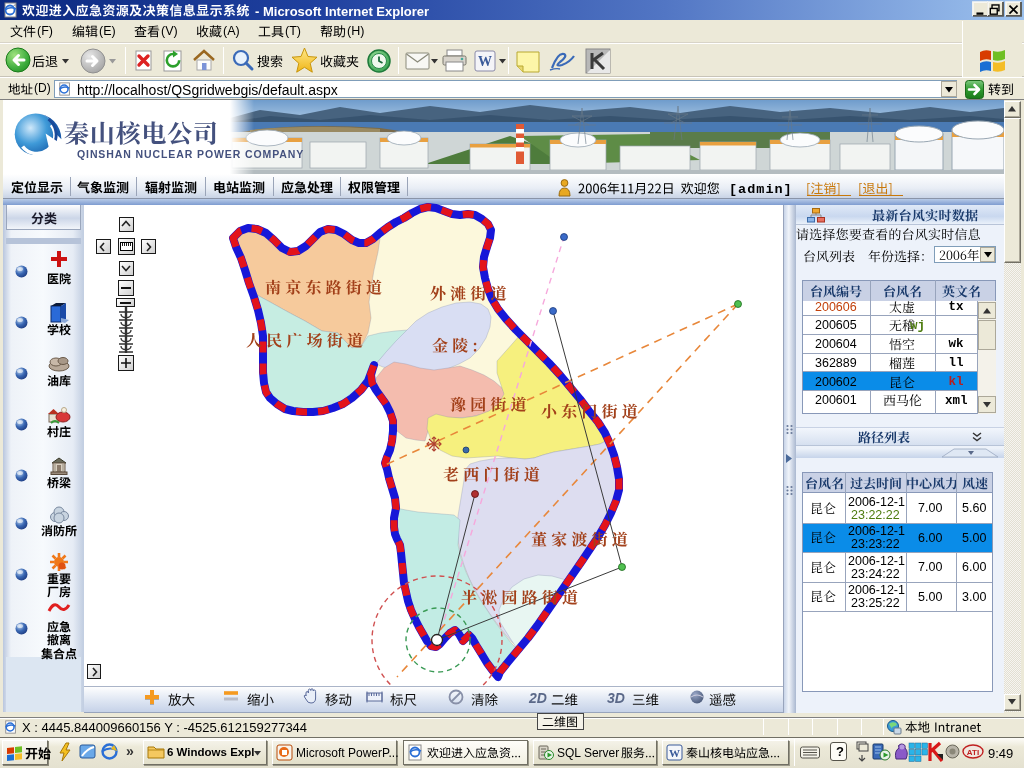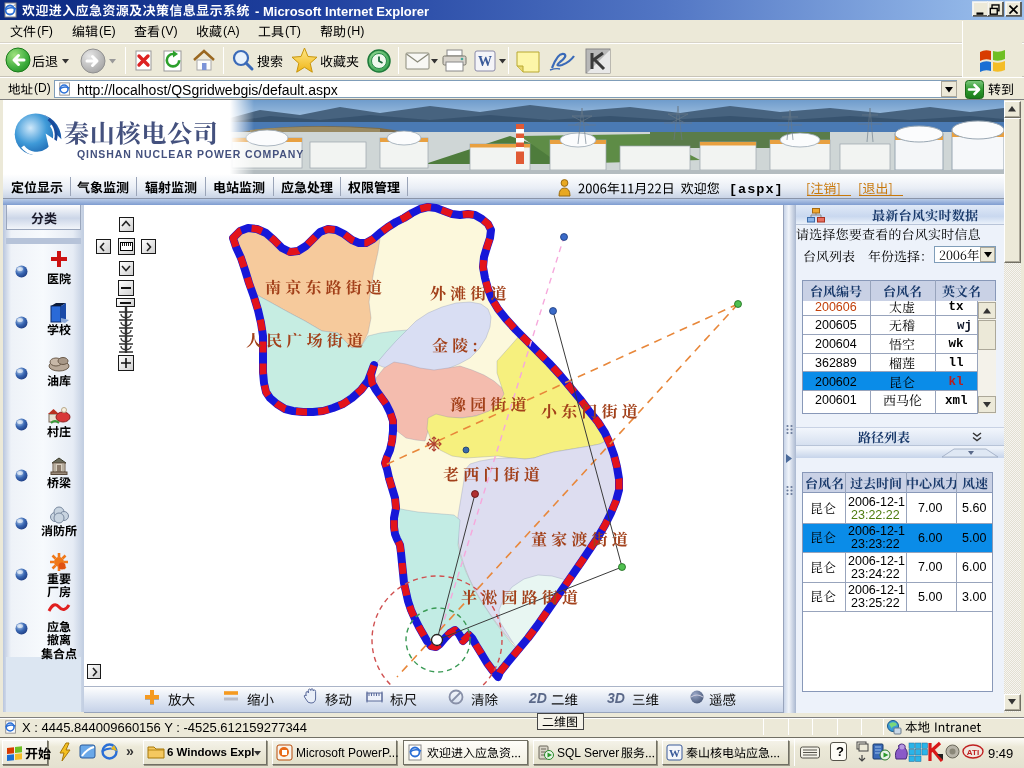--- a/index.html
+++ b/index.html
@@ -695,21 +695,21 @@
         <use href="#g64" x="4330"></use>
         <use href="#g59" x="5330"></use>
         <use href="#g59" x="5885"></use>
         <use href="#g65" x="6440"></use>
         <use href="#g66" x="7901.54"></use>
         <use href="#g67" x="8901.54"></use>
         <use href="#g68" x="9901.54"></use>
       </g>
     </g>
   </svg>
-<div style="position:absolute;left:729px;top:182px;font:bold 13.5px 'Liberation Mono',monospace;color:#000;white-space:pre;letter-spacing:1px;">[aspx]</div>
+<div style="position:absolute;left:729px;top:182px;font:bold 13.5px 'Liberation Mono',monospace;color:#000;white-space:pre;letter-spacing:1px;">[admin]</div>
 <svg class="ct" style="left:806px;top:179.74px;" width="37" height="18" viewBox="0 0 37 18">
     <g fill="#c8780a">
       <g transform="translate(0,13.26) scale(0.013)">
         <use href="#g69" x="0"></use>
         <use href="#g70" x="338"></use>
         <use href="#g71" x="1338"></use>
         <use href="#g72" x="2338"></use>
       </g>
     </g>
   </svg>
@@ -1389,21 +1389,21 @@
 <div style="left:803px;top:315.2px;width:175px;height:1px;background:#98a4bc"></div>
 <div style="position:absolute;left:815px;top:318.4px;font:normal 12.5px 'Liberation Sans',sans-serif;color:#000;white-space:pre;">200605</div>
 <svg class="ct" style="left:889px;top:317.44px;" width="28" height="18" viewBox="0 0 28 18">
     <g fill="#000">
       <g transform="translate(0,13.26) scale(0.013)">
         <use href="#g176" x="0"></use>
         <use href="#g177" x="1000"></use>
       </g>
     </g>
   </svg>
-<div style="position:absolute;left:957px;top:318.7px;font:bold 12.5px 'Liberation Mono',monospace;color:#0f172a;white-space:pre;">wj</div>
+<div style="position:absolute;left:910px;top:318.7px;font:bold 12.5px 'Liberation Mono',monospace;color:#4d7c0f;white-space:pre;">wj</div>
 <div style="left:803px;top:333.9px;width:175px;height:1px;background:#98a4bc"></div>
 <div style="position:absolute;left:815px;top:337.09999999999997px;font:normal 12.5px 'Liberation Sans',sans-serif;color:#000;white-space:pre;">200604</div>
 <svg class="ct" style="left:889px;top:336.14px;" width="28" height="18" viewBox="0 0 28 18">
     <g fill="#000">
       <g transform="translate(0,13.26) scale(0.013)">
         <use href="#g178" x="0"></use>
         <use href="#g179" x="1000"></use>
       </g>
     </g>
   </svg>

